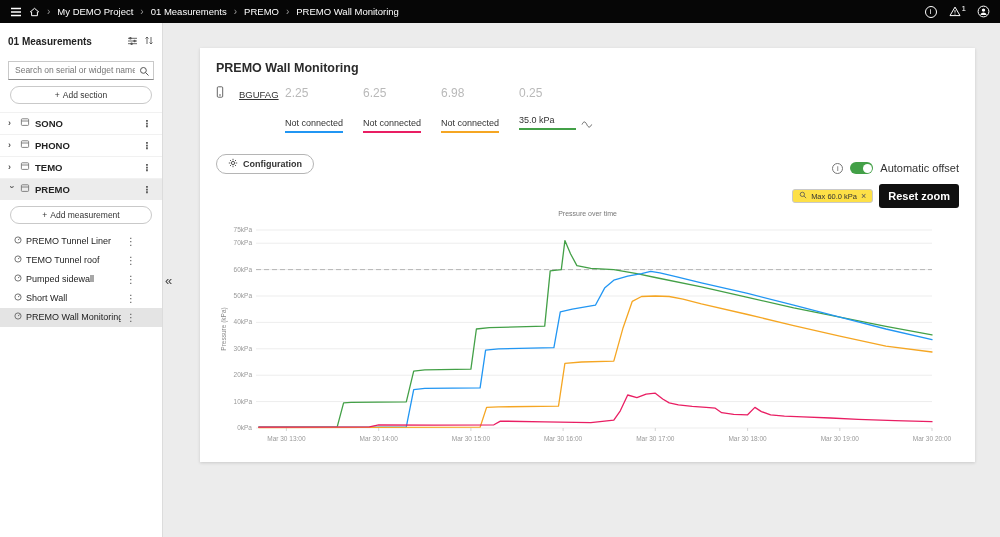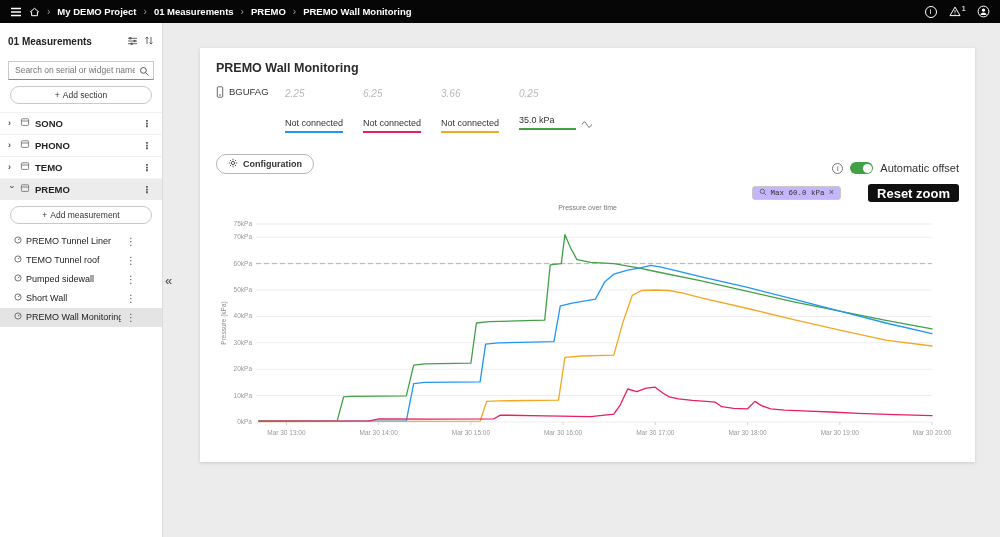--- a/index.html
+++ b/index.html
@@ -3,21 +3,21 @@
 <meta charset="utf-8">
 <style>
   * { margin:0; padding:0; box-sizing:border-box; }
   html,body { width:1000px; height:537px; overflow:hidden;
     font-family:"Liberation Sans","DejaVu Sans",sans-serif; background:#ececec; }
 
   
   .topbar { height:23px; background:#060606; color:#fff; display:flex; align-items:center;
     padding:0 10px; gap:7px; font-size:9.5px; }
   .topbar .icon-btn { display:flex; align-items:center; cursor:pointer; }
-  .crumb { font-weight:bold; color:#fff; cursor:pointer; white-space:nowrap; }
+  .crumb { font-weight:normal; color:#fff; cursor:pointer; white-space:nowrap; }
   .crumb-sep { color:#9a9a9a; font-size:10px; }
   .topbar-right { margin-left:auto; display:flex; align-items:center; gap:12px; }
   .tb-info { width:12px; height:12px; border:1px solid #fff; border-radius:50%;
     font-size:8px; display:flex; align-items:center; justify-content:center; }
   .badge-count { font-size:8px; position:relative; top:-3px; left:1px; }
 
   
   .app { display:flex; height:514px; }
   .sidebar { width:163px; background:#fff; border-right:1px solid #dcdcdc; flex:none;
     padding-top:4px; }
@@ -46,22 +46,22 @@
   .meas-row.selected { background:#e4e4e4; }
   .meas-label { white-space:nowrap; overflow:hidden; }
   .collapse-handle { position:absolute; left:2px; top:250px; font-size:13px; color:#444; cursor:pointer; }
 
   
   .card { background:#fff; width:775px; height:414px; margin:25px 0 0 37px;
     box-shadow:0 1px 3px rgba(0,0,0,0.15); padding:13px 16px; }
   .card-title { font-size:12.5px; font-weight:bold; color:#2b2b2b; }
 
   .device-row { display:flex; align-items:center; margin-top:11px; font-size:9.5px; }
-  .device-cell { display:flex; align-items:flex-start; gap:5px; width:69px; color:#333; }
-  .value-cell { width:78px; color:#b9b9b9; font-size:10px;font-style:italic; }
+  .device-cell { display:flex; align-items:flex-end; gap:15px; width:69px; color:#333;text-decoration:underline; }
+  .value-cell { width:78px; color:#b9b9b9; font-size:12px; }
 
   .status-row { display:flex; align-items:flex-end; margin-top:12px; }
   .status-spacer { width:69px; }
   .status-cell { width:78px; }
   .status-text { display:inline-block; min-width:57px; font-size:9px; color:#333;
     border-bottom:2px solid #c4b5fd; padding-bottom:3px; }
   .status-cell.wide { display:flex; align-items:flex-start; gap:5px; width:auto; }
 
   .controls-row { display:flex; align-items:flex-end; gap:11px; margin-top:21px; }
   .config-btn { height:20px; border:1px solid #b5b5b5; border-radius:11px; background:#fff;
@@ -75,26 +75,26 @@
   .right-cluster { margin-left:auto; display:flex; align-items:center; gap:7px; }
   .info-circle { width:11px; height:11px; border:1px solid #777; border-radius:50%; color:#555;
     font-size:7.5px; display:flex; align-items:center; justify-content:center; cursor:pointer; }
   .toggle { width:23px; height:12px; border-radius:7px; background:#43a047; position:relative;
     cursor:pointer; flex:none; }
   .toggle::after { content:""; position:absolute; right:1.5px; top:1.5px; width:9px; height:9px;
     border-radius:50%; background:#fff; }
   .toggle-label { font-size:11px; color:#333; }
 
   .chips-row { display:flex; justify-content:flex-end; align-items:center; gap:6px; margin-top:10px; }
-  .chip { background:#c4b5fd; border:1px solid #c9c9c9; border-radius:3px; height:14px;
-    display:flex; align-items:center; gap:4px; font-size:7.5px; color:#333; padding:0 6px; cursor:pointer;font-family:Liberation Mono, monospace; }
+  .chip { background:#fde047; border:1px solid #c9c9c9; border-radius:3px; height:14px;
+    display:flex; align-items:center; gap:4px; font-size:7.5px; color:#333; padding:0 6px; cursor:pointer; }
   .chip-close { color:#555; font-size:9px; cursor:pointer; }
-  .reset-btn { background:#101010; color:#fff; border:none; border-radius:3px; height:18px;
-    font-size:13px; font-weight:bold; padding:0 9px; display:flex; align-items:center; cursor:pointer;
-    font-family:"Liberation Sans","DejaVu Sans",sans-serif;margin-left:21px; }
+  .reset-btn { background:#101010; color:#fff; border:none; border-radius:3px; height:24px;
+    font-size:11px; font-weight:bold; padding:0 9px; display:flex; align-items:center; cursor:pointer;
+    font-family:"Liberation Sans","DejaVu Sans",sans-serif; }
 
   .chart-wrap { margin-top:2px; }
   .chart-title { text-align:center; font-size:7px; color:#777; }
   #chart-svg { display:block; margin-top:1px; }
 </style>
 </head>
 <body>
 
 <div class="topbar">
   <span class="icon-btn">
@@ -268,21 +268,21 @@
           <span>
             <svg width="8" height="12" viewBox="0 0 8 12">
                 <rect x="1.3" y="0.8" width="5.4" height="10.4" rx="1" fill="none" stroke="#555" stroke-width="0.9"></rect>
                 <circle cx="4" cy="9" r="0.8" fill="#555"></circle>
               </svg>
           </span>
           <span>BGUFAG</span>
         </div>
         <div class="value-cell">2.25</div>
         <div class="value-cell">6.25</div>
-        <div class="value-cell">3.66</div>
+        <div class="value-cell">6.98</div>
         <div class="value-cell">0.25</div>
       </div>
 
       <div class="status-row">
         <div class="status-spacer"></div>
         <div class="status-cell"><span class="status-text" style="border-bottom-color: rgb(33, 150, 243);">Not connected</span></div>
         <div class="status-cell"><span class="status-text" style="border-bottom-color: rgb(233, 30, 99);">Not connected</span></div>
         <div class="status-cell"><span class="status-text" style="border-bottom-color: rgb(245, 166, 35);">Not connected</span></div>
         <div class="status-cell wide">
           <span class="status-text" style="border-bottom-color: rgb(67, 160, 71);">35.0 kPa</span>

